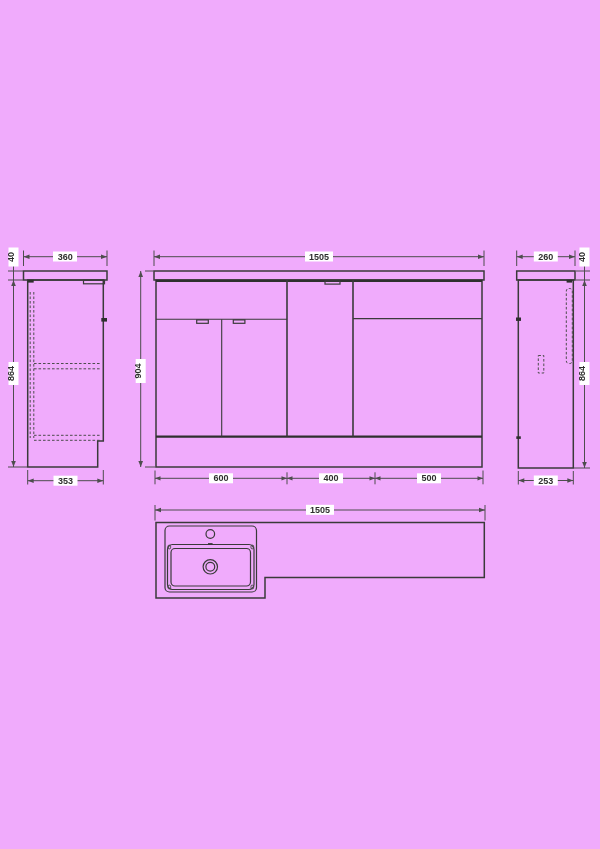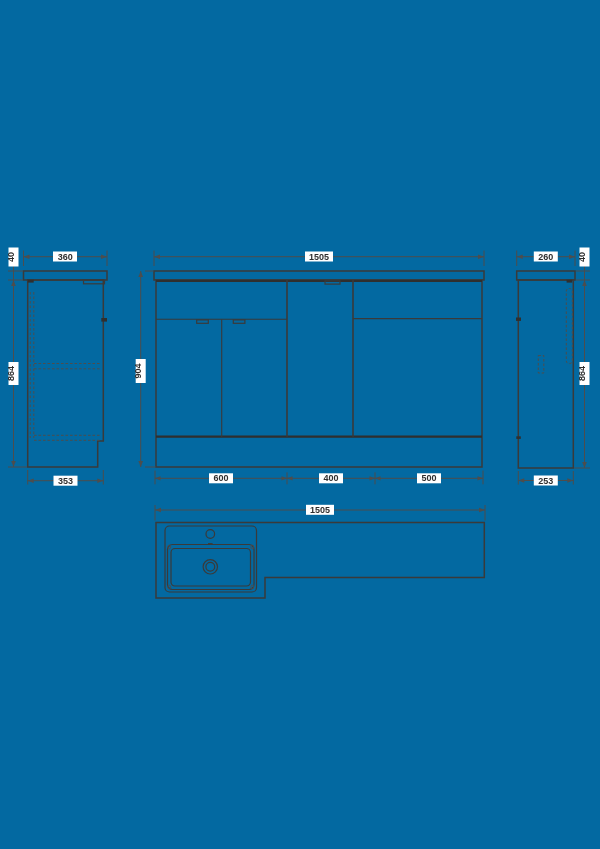--- a/index.html
+++ b/index.html
@@ -1,16 +1,16 @@
 <!DOCTYPE html>
 <html><head>
 <meta charset="utf-8">
 <style>
   html,body{margin:0;padding:0;background:#ffffff;}
-  .page{position:relative;width:600px;height:849px;background:#0369a1;overflow:hidden;
+  .page{position:relative;width:600px;height:849px;background:#f0abfc;overflow:hidden;
         font-family:"Liberation Sans", sans-serif;}
   svg{position:absolute;left:0;top:0;}
   .ol{fill:none;stroke:#3a3a3a;stroke-width:1.5;}
   .ol2{fill:none;stroke:#3a3a3a;stroke-width:1.2;}
   .thick{stroke:#2f2f2f;stroke-width:2.2;}
   .med{stroke:#3a3a3a;stroke-width:1.6;}
   .thin{stroke:#3a3a3a;stroke-width:1.1;}
   .dash{fill:none;stroke:#4d4d4d;stroke-width:1;stroke-dasharray:2.6 1.9;}
   .dim{stroke:#4d4d4d;stroke-width:1;fill:none;}
   .arr{fill:#4d4d4d;stroke:none;}

